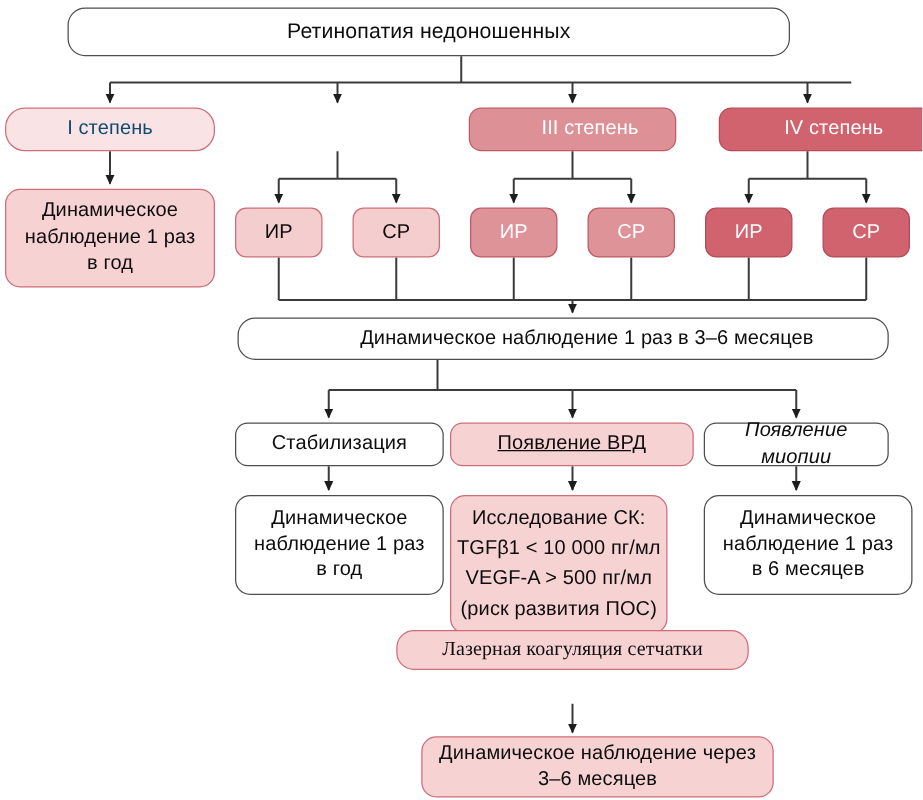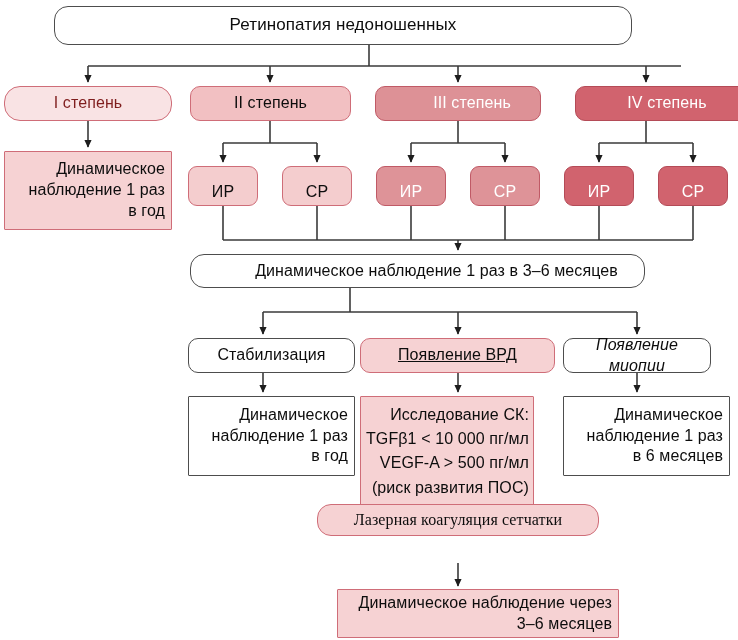--- a/index.html
+++ b/index.html
@@ -37,32 +37,32 @@
     line-height: 1.3;
     letter-spacing: 0.1px;
     z-index: 2;
     padding: 2px 6px;
   }
   .node .txt { display: block; width: 100%; }
   .node .line { display: block; }
 
   
   .tone-white      { background:#ffffff; border-color:#4d4d4d; color:#0d0d0d; }
-  .tone-pink-1     { background:#f9e3e4; border-color:#cf6d78; color:#7f1d1d;border-radius:16px; }
+  .tone-pink-1     { background:#f9e3e4; border-color:#cf6d78; color:#0c4a6e;border-radius:16px; }
   .tone-pink-2     { background:#f2c0c2; border-color:#cf6d78; color:#0d0d0d; }
   .tone-pink-3     { background:#f6d2d3; border-color:#cf6d78; color:#0d0d0d; }
   .tone-rose-3     { background:#dd9196; border-color:#c05a66; color:#ffffff; }
   .tone-rose-4     { background:#d1636e; border-color:#b44b57; color:#ffffff; }
   .tone-rose-3b    { background:#de9398; border-color:#c05a66; color:#ffffff; }
   .tone-rose-4b    { background:#d1636e; border-color:#b44b57; color:#ffffff; }
   .tone-pink-soft  { background:#f4cdce; border-color:#cf6d78; color:#0d0d0d; }
 
   .radius-pill { border-radius: 14px; }
-  .node.sub { border-radius: 9px; align-items: flex-end; }
-  .node.tall { border-radius: 1px; align-items: flex-end; }
+  .node.sub { border-radius: 9px; }
+  .node.tall { border-radius: 12px; }
 </style>
 </head>
 <body>
 
 <div id="canvas">
 
   <svg id="connectors" viewBox="0 0 738 640" xmlns="http://www.w3.org/2000/svg">
     <defs>
       <marker id="arrow" viewBox="0 0 10 10" refX="8.6" refY="5" markerWidth="5.2" markerHeight="5.2" orient="auto-start-reverse">
         <path d="M 0 0.6 L 9.6 5 L 0 9.4 z" fill="#1d1d1d"></path>
@@ -120,23 +120,20 @@
   </svg>
 
   <div class="node tone-white radius-pill" style="left:6px; top:6px; width:578px; height:39px; font-size:17px;margin-left:48px;">
     <span class="txt">Ретинопатия недоношенных</span>
   </div>
 
   <div class="node tone-pink-1" style="left:4px; top:86px; width:168px; height:35px;">
     <span class="txt">I степень</span>
   </div>
 
-  <div class="node tone-pink-2" style="left:190px; top:86px; width:161px; height:35px;">
-    <span class="txt">II степень</span>
-  </div>
 
   <div class="node tone-rose-3" style="left:375px; top:86px; width:166px; height:35px;padding-left:34px;">
     <span class="txt">III степень</span>
   </div>
 
   <div class="node tone-rose-4" style="left:575px; top:86px; width:184px; height:35px;">
     <span class="txt">IV степень</span>
   </div>
 
   <div class="node tone-pink-3 tall" style="left:4px; top:151px; width:168px; height:79px; flex-direction:column;">
@@ -162,21 +159,21 @@
   </div>
 
   <div class="node sub tone-rose-4b" style="left:564px; top:166px; width:70px; height:40px;">
     <span class="txt">ИР</span>
   </div>
 
   <div class="node sub tone-rose-4b" style="left:658px; top:166px; width:70px; height:40px;">
     <span class="txt">СР</span>
   </div>
 
-  <div class="node tone-white radius-pill" style="left:190px; top:254px; width:455px; height:34px;padding-left:44px;">
+  <div class="node tone-white radius-pill" style="left:190px; top:254px; width:521px; height:34px;padding-left:44px;">
     <span class="txt">Динамическое наблюдение 1 раз в 3–6 месяцев</span>
   </div>
 
   <div class="node tone-white" style="left:188px; top:338px; width:167px; height:35px;">
     <span class="txt">Стабилизация</span>
   </div>
 
   <div class="node tone-pink-3" style="left:360px; top:338px; width:195px; height:35px;text-decoration:underline;">
     <span class="txt">Появление ВРД</span>
   </div>

